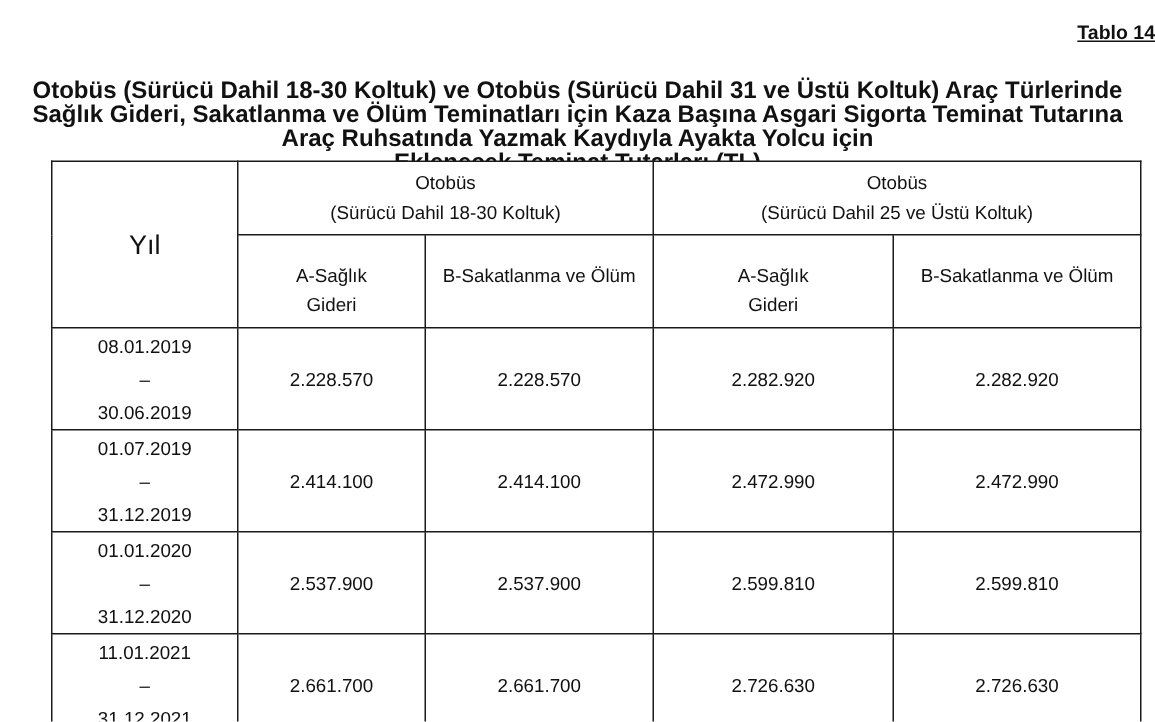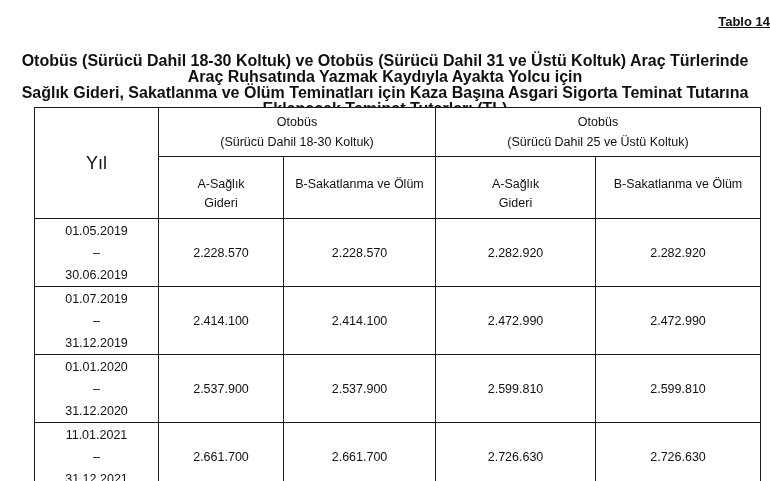--- a/index.html
+++ b/index.html
@@ -64,22 +64,22 @@
     vertical-align:middle;
   }
 </style>
 </head>
 <body>
 
 <div class="doc-title">Tablo 14</div>
 
 <div class="doc-subtitle">
   <div>Otobüs (Sürücü Dahil 18-30 Koltuk) ve Otobüs (Sürücü Dahil 31 ve Üstü Koltuk) Araç Türlerinde</div>
+  <div>Sağlık Gideri, Sakatlanma ve Ölüm Teminatları için Kaza Başına Asgari Sigorta Teminat Tutarına</div>
   <div>Araç Ruhsatında Yazmak Kaydıyla Ayakta Yolcu için</div>
-  <div>Sağlık Gideri, Sakatlanma ve Ölüm Teminatları için Kaza Başına Asgari Sigorta Teminat Tutarına</div>
   <div>Eklenecek Teminat Tutarları (TL)</div>
 </div>
 
 <table class="tbl">
   <colgroup>
     <col style="width:124px">
     <col style="width:125px">
     <col style="width:152px">
     <col style="width:160px">
     <col style="width:165px">
@@ -104,21 +104,21 @@
       <td class="sub-head">B-Sakatlanma ve Ölüm</td>
       <td class="sub-head">
         <div>A-Sağlık</div>
         <div>Gideri</div>
       </td>
       <td class="sub-head">B-Sakatlanma ve Ölüm</td>
     </tr>
 
     <tr class="data-row">
       <td class="date-cell">
-        <div>01.05.2019</div>
+        <div>08.01.2019</div>
         <div>–</div>
         <div>30.06.2019</div>
       </td>
       <td class="value-cell">2.228.570</td>
       <td class="value-cell">2.228.570</td>
       <td class="value-cell">2.282.920</td>
       <td class="value-cell">2.282.920</td>
     </tr>
 
     <tr class="data-row">

